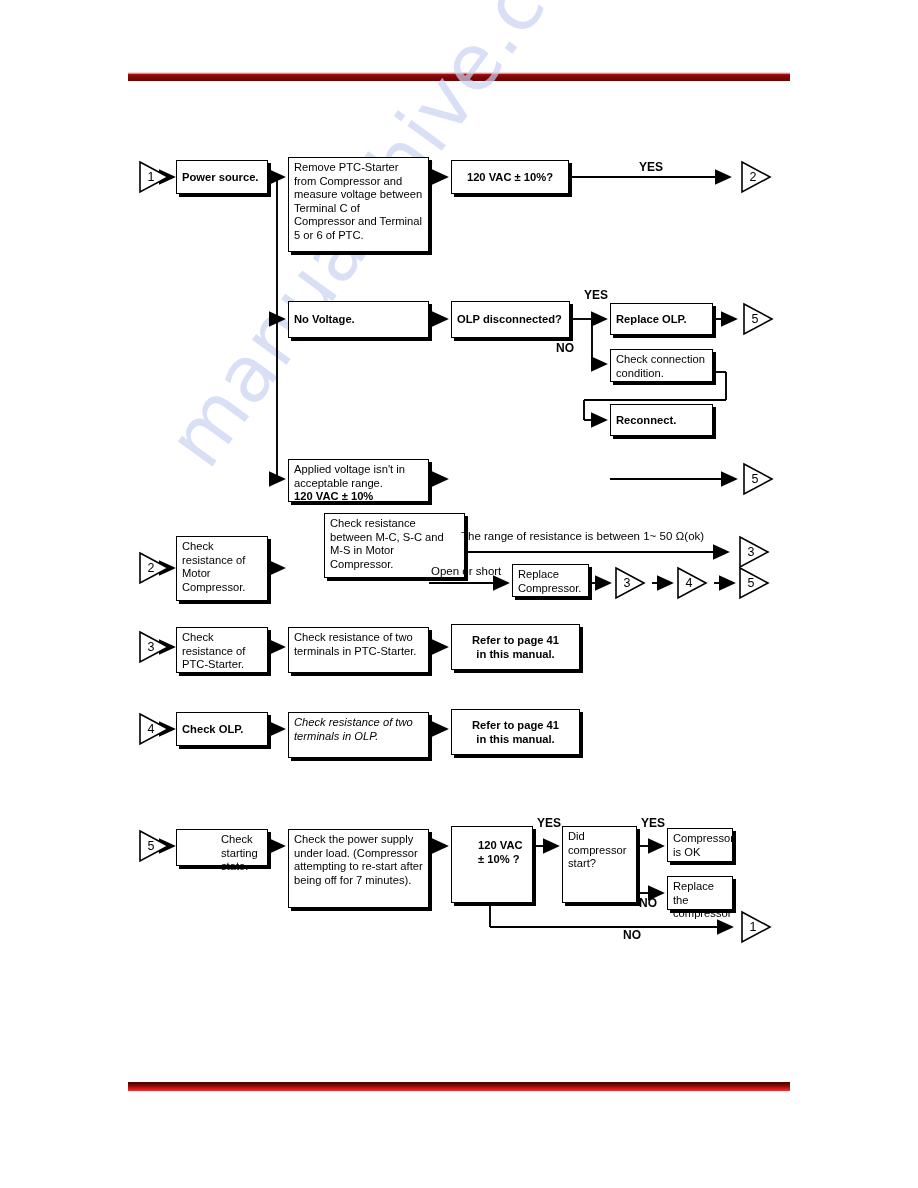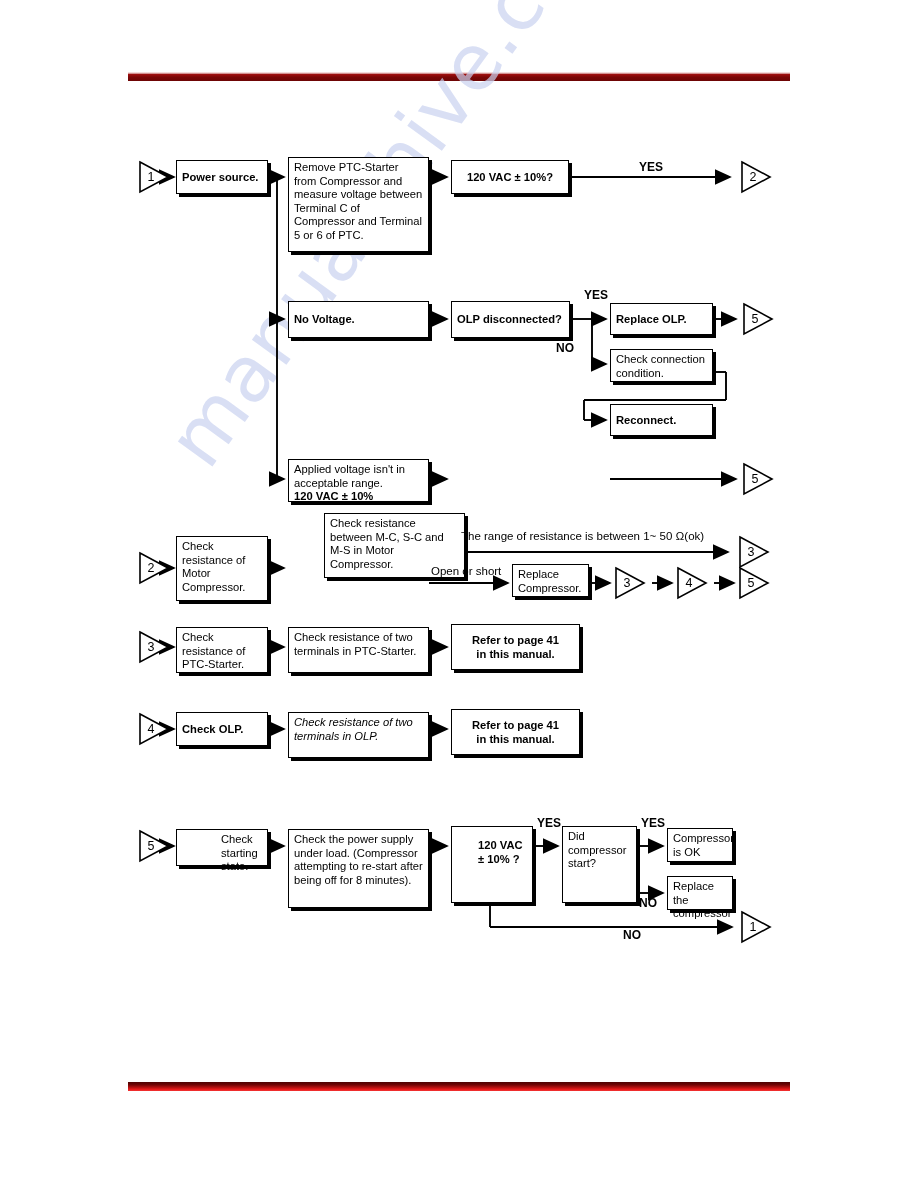--- a/index.html
+++ b/index.html
@@ -302,21 +302,21 @@
   <div class="box center bold" style="left:451px;top:709px;width:129px;height:46px;padding-top:9px;">
     <div>Refer to page 41</div>
     <div>in this manual.</div>
   </div>
 
   <div class="box" style="left:176px;top:829px;width:92px;height:37px;padding-left:44px;">
     <span>Check starting state.</span>
   </div>
 
   <div class="box" style="left:288px;top:829px;width:141px;height:79px;">
-    <span>Check the power supply under load. (Compressor attempting to re-start after being off for 8 minutes).</span>
+    <span>Check the power supply under load. (Compressor attempting to re-start after being off for 7 minutes).</span>
   </div>
 
   <div class="box bold" style="left:451px;top:826px;width:82px;height:77px;padding:12px 0 0 26px;">
     <div>120 VAC</div>
     <div>± 10% ?</div>
   </div>
 
   <div class="box" style="left:562px;top:826px;width:75px;height:77px;">
     <span>Did compressor start?</span>
   </div>

